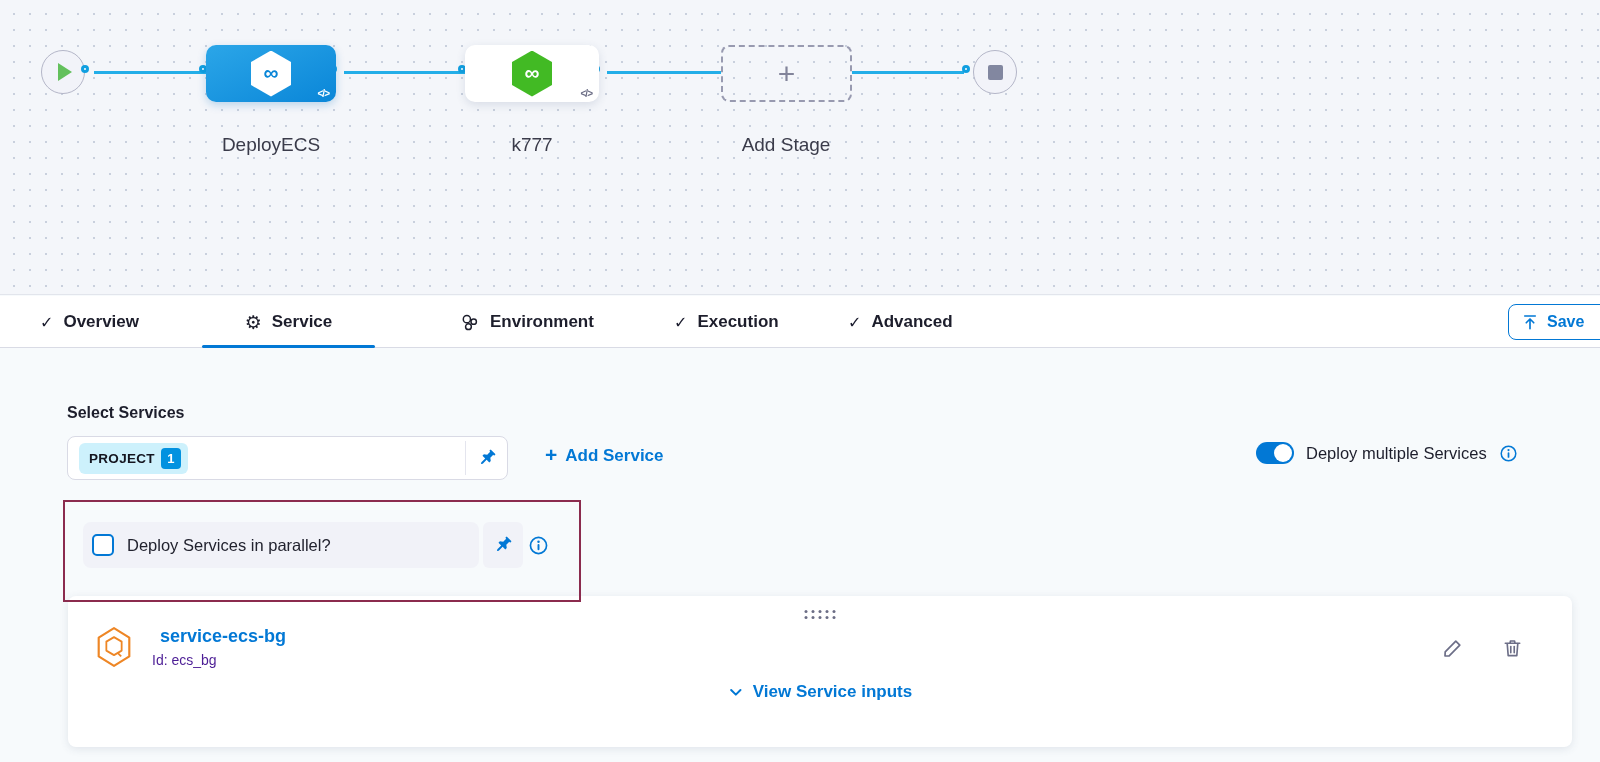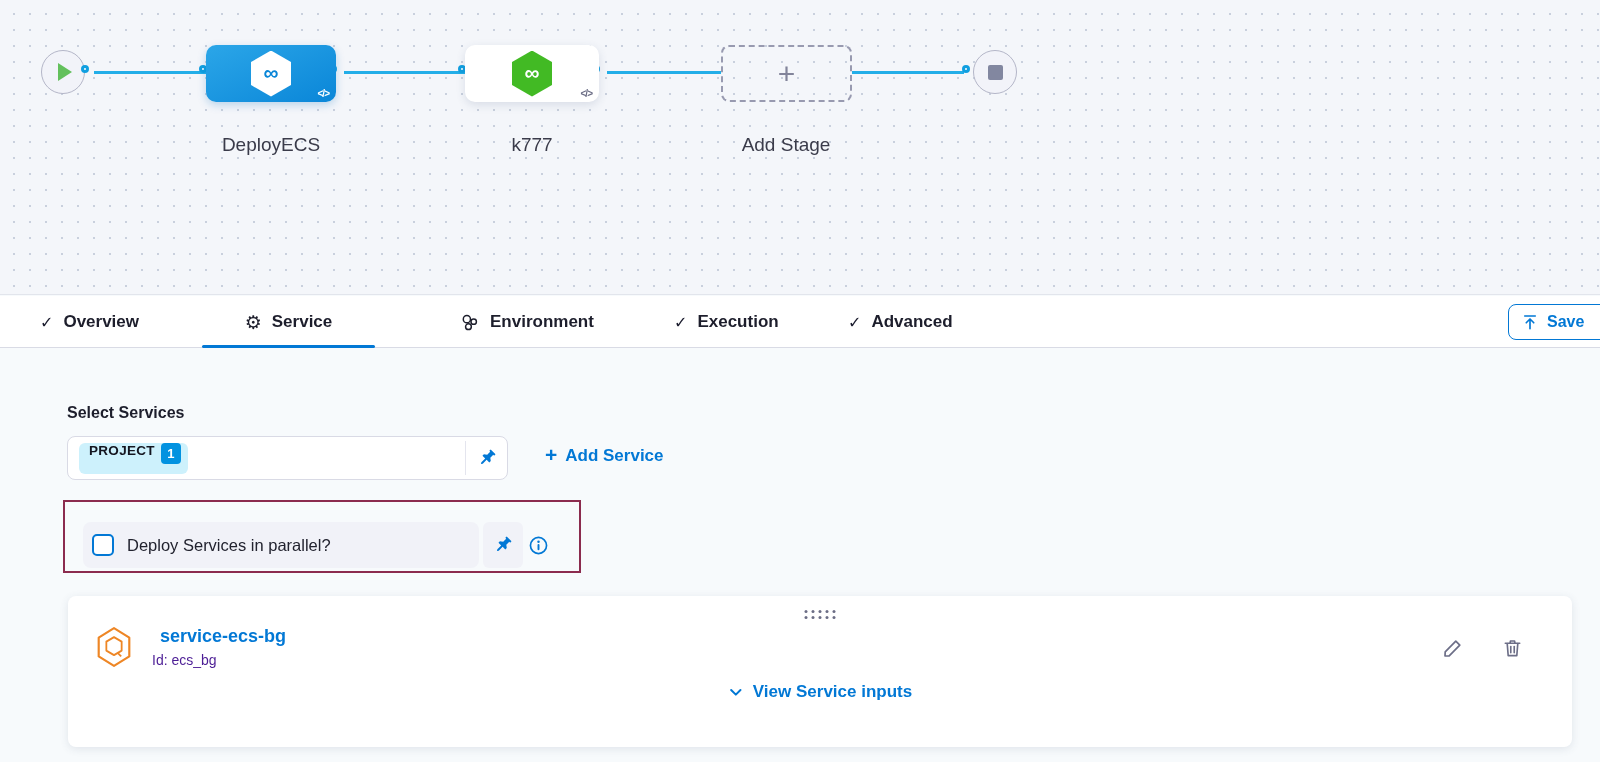--- a/index.html
+++ b/index.html
@@ -44,35 +44,35 @@
   .tab-underline { position:absolute; top:49px; left:202px; width:173px; height:3px; background:#0278d5; border-radius:2px; }
   .save-btn { position:absolute; left:1508px; top:304px; width:110px; height:36px; background:#fff;
     border:1.5px solid #0278d5; border-radius:8px; color:#0278d5; font-size:16px; font-weight:bold;
     display:flex; align-items:center; gap:8px; padding-left:12px; }
 
   
   .pane { position:absolute; left:0; top:348px; width:1600px; height:414px; background:#f7fafc; }
   .section-label { position:absolute; left:67px; top:56px; font-size:16px; font-weight:600; color:#1d1e2c; }
   .svc-input { position:absolute; left:67px; top:88px; width:441px; height:44px; background:#fff;
     border:1px solid #d9dae5; border-radius:8px; display:flex; align-items:center; }
-  .chip { margin-left:11px; height:31px; background:#cdf1fc; border-radius:6px; display:flex; padding:0 7px 0 10px; }
+  .chip { margin-left:11px; height:31px; background:#cdf1fc; border-radius:6px; display:flex; align-items:center; padding:0 7px 0 10px; }
   .chip-label { font-size:13.5px; font-weight:bold; color:#14151f; letter-spacing:.3px; }
   .chip-count { margin-left:6px; min-width:20px; height:21px; background:#0292e0; color:#fff; font-size:13px; font-weight:bold;
     border-radius:4px; display:flex; align-items:center; justify-content:center; padding:0 5px; }
   .input-pin-sep { position:absolute; right:41px; top:4px; bottom:4px; width:1px; background:#e4e5ee; }
   .pin-slot { position:absolute; right:0; top:0; width:41px; height:42px; display:flex; align-items:center; justify-content:center; border-radius:0 8px 8px 0; }
   .add-service { position:absolute; left:545px; top:96px; display:flex; align-items:center; gap:8px;
     color:#0278d5; font-size:17px; font-weight:bold; }
   .add-plus { font-size:21px; font-weight:bold; transform:translateY(-1px); }
   .toggle-row { position:absolute; left:1256px; top:94px; display:flex; align-items:center; gap:12px; }
   .toggle { width:38px; height:22px; background:#0278d5; border-radius:11px; position:relative; }
   .toggle-knob { position:absolute; right:2px; top:2px; width:18px; height:18px; background:#fff; border-radius:50%; }
   .toggle-label { font-size:16.5px; color:#1d1e2c; }
 
-  .annotation { position:absolute; left:63px; top:152px; width:518px; height:73px; border:2.5px solid #8b2b4e; z-index:5;padding-left:16px; }
+  .annotation { position:absolute; left:63px; top:152px; width:518px; height:102px; border:2.5px solid #8b2b4e; z-index:5;padding-left:16px; }
   .parallel-field { position:absolute; left:18px; top:20px; width:396px; height:46px; background:#f1f2f8; border-radius:8px;
     display:flex; align-items:center; }
   .checkbox { width:22px; height:22px; background:#fff; border:2px solid #0278d5; border-radius:5px; margin-left:9px; }
   .parallel-label { margin-left:13px; font-size:16.5px; color:#22232f; }
   .parallel-pin { position:absolute; left:418px; top:20px; width:40px; height:46px; background:#f1f2f8; border-radius:6px;
     display:flex; align-items:center; justify-content:center; }
   .parallel-info { position:absolute; left:463px; top:33px; }
 
   .svc-card { position:absolute; left:68px; top:248px; width:1504px; height:151px; background:#ffffff; border-radius:8px;
     box-shadow:0 2px 8px rgba(60,75,110,.12); }
@@ -191,20 +191,31 @@
           </g>
         </svg>
       </div>
     </div>
 
     <div class="add-service">
       <span class="add-plus">+</span>
       <span>Add Service</span>
     </div>
 
+    <div class="toggle-row">
+      <div class="toggle">
+        <div class="toggle-knob"></div>
+      </div>
+      <span class="toggle-label">Deploy multiple Services</span>
+      <svg width="19" height="19" viewBox="0 0 24 24">
+        <circle cx="12" cy="12" r="9.2" fill="none" stroke="#0278d5" stroke-width="1.9"></circle>
+        <circle cx="12" cy="7.6" r="1.4" fill="#0278d5"></circle>
+        <rect x="10.9" y="10.4" width="2.2" height="7" rx="1.1" fill="#0278d5"></rect>
+      </svg>
+    </div>
 
     <div class="annotation">
       <div class="parallel-field">
         <div class="checkbox"></div>
         <span class="parallel-label">Deploy Services in parallel?</span>
       </div>
       <div class="parallel-pin">
         <svg width="22" height="22" viewBox="0 0 24 24" fill="#0278d5">
           <g transform="rotate(45 12 12)">
             <path d="M8.3 2.6h7.4v2.1h-1.3v4.6l2.9 2.2v2.2h-4.2v5.9L12 21.4l-1.1-1.8v-5.9H6.7v-2.2l2.9-2.2V4.7H8.3z"></path>

